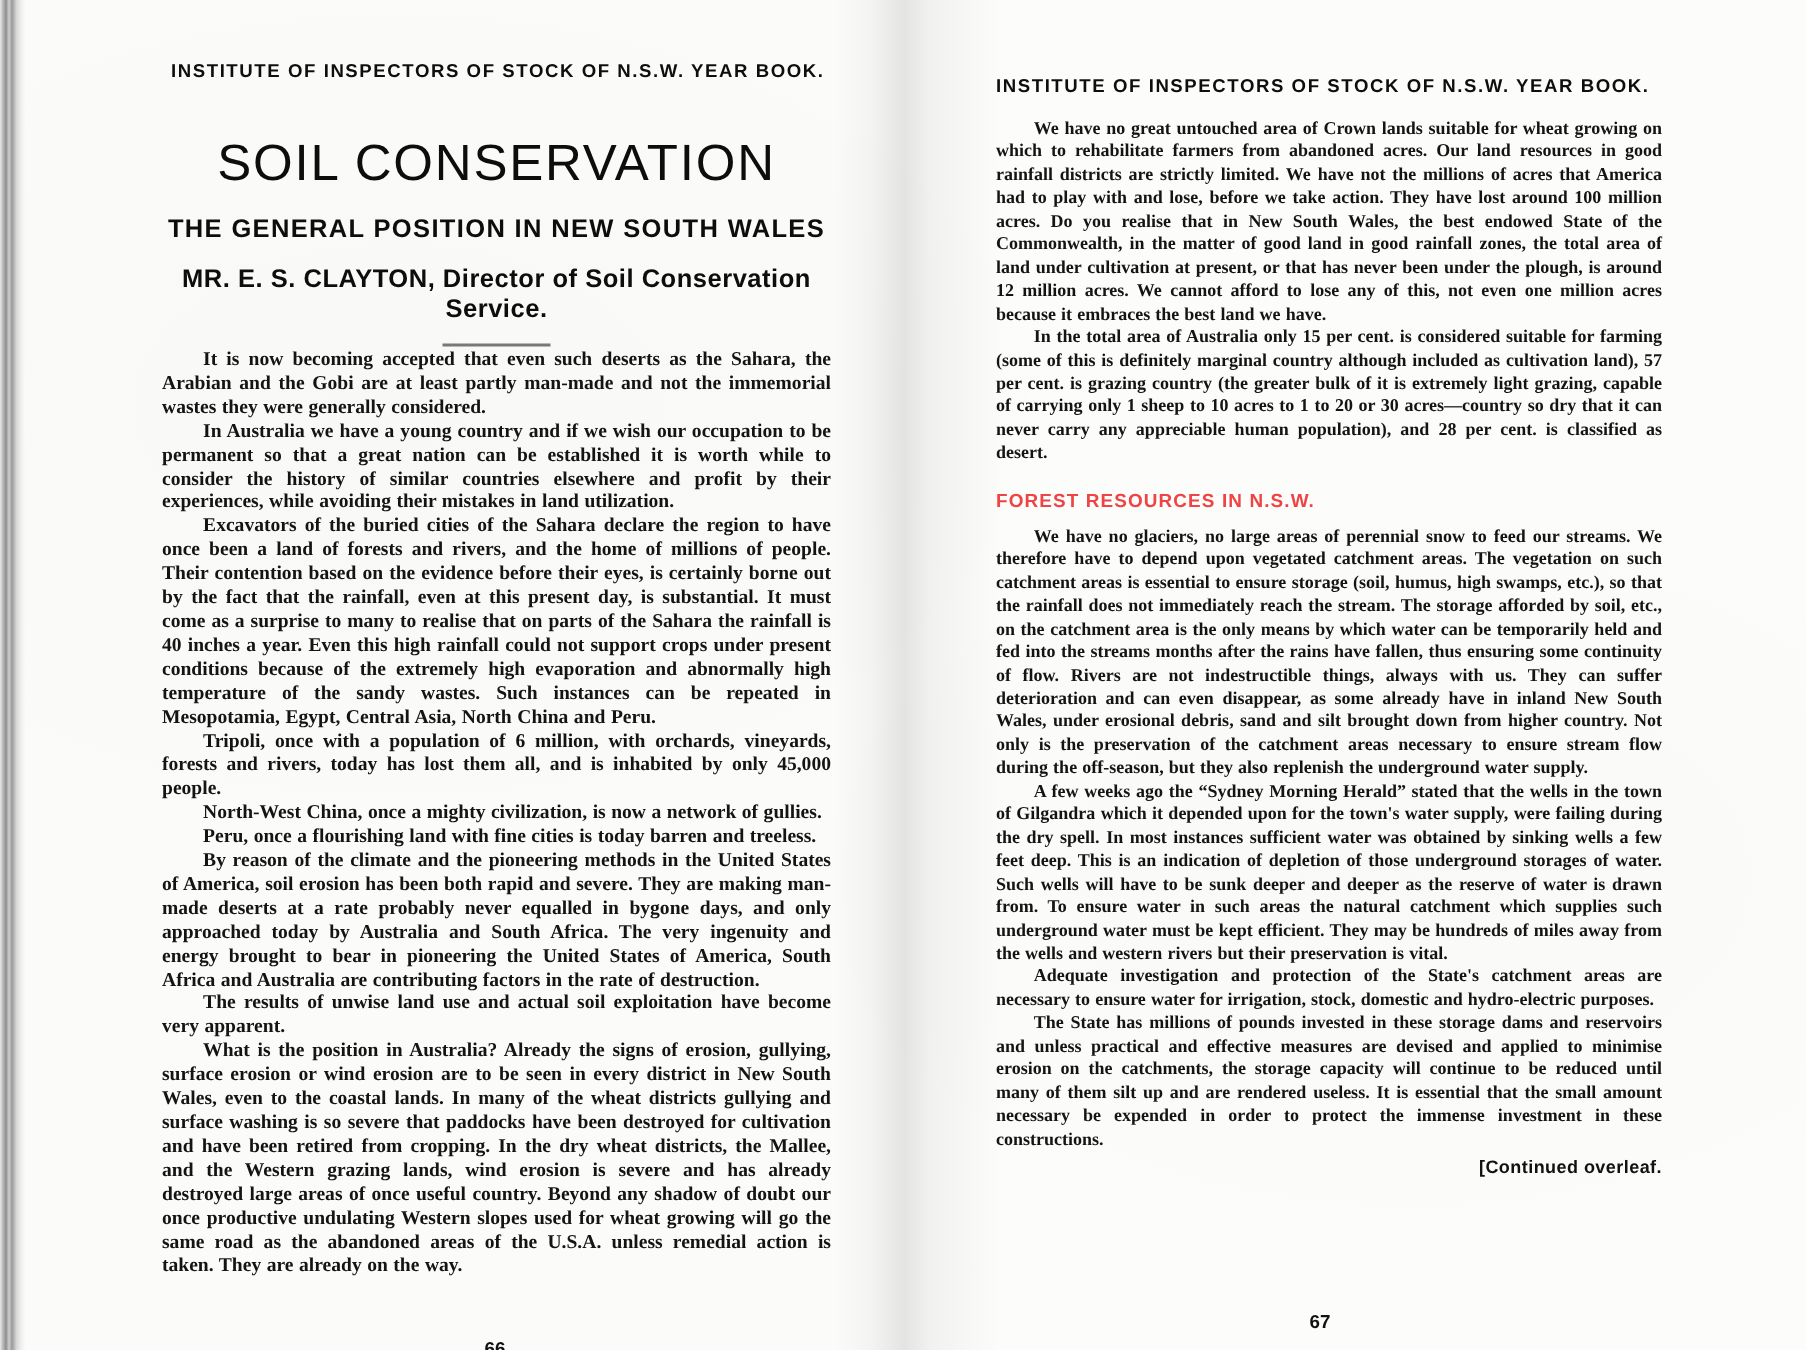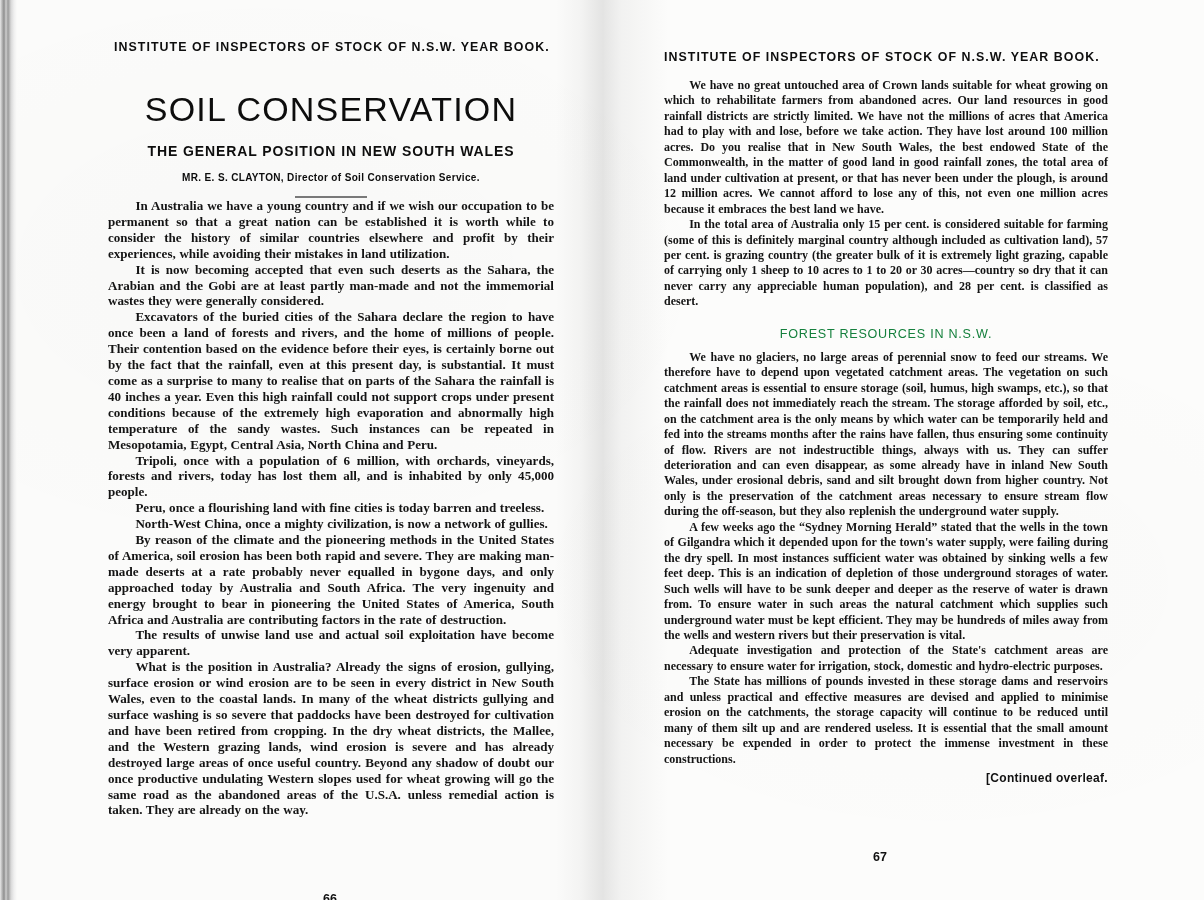--- a/index.html
+++ b/index.html
@@ -56,37 +56,37 @@
   }
   .rh-left{margin-left:6px;}
 
   h1.title{
     font-family:"Liberation Sans", sans-serif;
     font-weight:400;font-size:34px;letter-spacing:1.2px;
     text-align:center;margin:36px 0 0 0;color:#0d0d0d;
   }
   h2.subtitle{
     font-family:"Liberation Sans", sans-serif;
-    font-weight:700;font-size:14px;letter-spacing:0.9px;
+    font-weight:700;font-size:17px;letter-spacing:0.9px;
     text-align:center;margin:14px 0 0 0;color:#0d0d0d;
   }
   p.byline{
     font-family:"Liberation Sans", sans-serif;
-    font-weight:700;font-size:10px;letter-spacing:0.35px;
+    font-weight:700;font-size:17px;letter-spacing:0.35px;
     text-align:center;margin:13px 0 0 0;color:#0d0d0d;
   }
   .rule{
     width:72px;height:2px;background:#5d5d5d;
     margin:13px auto 0 auto;opacity:.82;
   }
 
   h3.section-head{
     font-family:"Liberation Sans", sans-serif;
-    font-weight:400;font-size:12.6px;letter-spacing:0.75px;
-    text-align:center;margin:17px 0 9px 0;color:#15803d;
+    font-weight:700;font-size:12.6px;letter-spacing:0.75px;
+    margin:17px 0 9px 0;color:#ef4444;
   }
 
   p.body{
     margin:0 0 0 0;
     font-family:"Liberation Serif", serif;
     font-weight:700;
     font-size:13.1px;
     line-height:15.75px;
     text-align:justify;
     text-indent:2.1em;
@@ -105,21 +105,21 @@
     text-align:right;margin:4px 0 0 0;color:#111;
   }
 
   .folio{
     position:absolute;
     font-family:"Liberation Sans", sans-serif;
     font-weight:700;font-size:12.5px;color:#111;
     text-align:center;width:60px;
   }
   .folio-left{left:300px;top:892px;}
-  .folio-right{left:850px;top:850px;}
+  .folio-right{left:850px;top:874px;}
 </style>
 </head>
 <body>
 
 <div class="spread">
 
   <div class="page page-left"></div>
   <div class="page page-right"></div>
   <div class="grain"></div>
   <div class="gutter"></div>
@@ -130,26 +130,26 @@
     <div class="running-head rh-left">INSTITUTE OF INSPECTORS OF STOCK OF N.S.W. YEAR BOOK.</div>
 
     <h1 class="title">SOIL CONSERVATION</h1>
 
     <h2 class="subtitle">THE GENERAL POSITION IN NEW SOUTH WALES</h2>
 
     <p class="byline">MR. E. S. CLAYTON, Director of Soil Conservation Service.</p>
 
     <div class="rule"></div>
 
+    <p class="body">It is now becoming accepted that even such deserts as the Sahara, the Arabian and the Gobi are at least partly man-made and not the immemorial wastes they were generally considered.</p>
     <p class="body body-start">In Australia we have a young country and if we wish our occupation to be permanent so that a great nation can be established it is worth while to consider the history of similar countries elsewhere and profit by their experiences, while avoiding their mistakes in land utilization.</p>
-    <p class="body">It is now becoming accepted that even such deserts as the Sahara, the Arabian and the Gobi are at least partly man-made and not the immemorial wastes they were generally considered.</p>
     <p class="body">Excavators of the buried cities of the Sahara declare the region to have once been a land of forests and rivers, and the home of millions of people. Their contention based on the evidence before their eyes, is certainly borne out by the fact that the rainfall, even at this present day, is substantial. It must come as a surprise to many to realise that on parts of the Sahara the rainfall is 40 inches a year. Even this high rainfall could not support crops under present conditions because of the extremely high evaporation and abnormally high temperature of the sandy wastes. Such instances can be repeated in Mesopotamia, Egypt, Central Asia, North China and Peru.</p>
     <p class="body">Tripoli, once with a population of 6 million, with orchards, vineyards, forests and rivers, today has lost them all, and is inhabited by only 45,000 people.</p>
+    <p class="body">North-West China, once a mighty civilization, is now a network of gullies.</p>
     <p class="body">Peru, once a flourishing land with fine cities is today barren and treeless.</p>
-    <p class="body">North-West China, once a mighty civilization, is now a network of gullies.</p>
     <p class="body">By reason of the climate and the pioneering methods in the United States of America, soil erosion has been both rapid and severe. They are making man-made deserts at a rate probably never equalled in bygone days, and only approached today by Australia and South Africa. The very ingenuity and energy brought to bear in pioneering the United States of America, South Africa and Australia are contributing factors in the rate of destruction.</p>
     <p class="body">The results of unwise land use and actual soil exploitation have become very apparent.</p>
     <p class="body">What is the position in Australia? Already the signs of erosion, gullying, surface erosion or wind erosion are to be seen in every district in New South Wales, even to the coastal lands. In many of the wheat districts gullying and surface washing is so severe that paddocks have been destroyed for cultivation and have been retired from cropping. In the dry wheat districts, the Mallee, and the Western grazing lands, wind erosion is severe and has already destroyed large areas of once useful country. Beyond any shadow of doubt our once productive undulating Western slopes used for wheat growing will go the same road as the abandoned areas of the U.S.A. unless remedial action is taken. They are already on the way.</p>
   </div>
 
   <div class="folio folio-left">66</div>
 
   <div class="col col-right">
 
     <div class="running-head">INSTITUTE OF INSPECTORS OF STOCK OF N.S.W. YEAR BOOK.</div>

